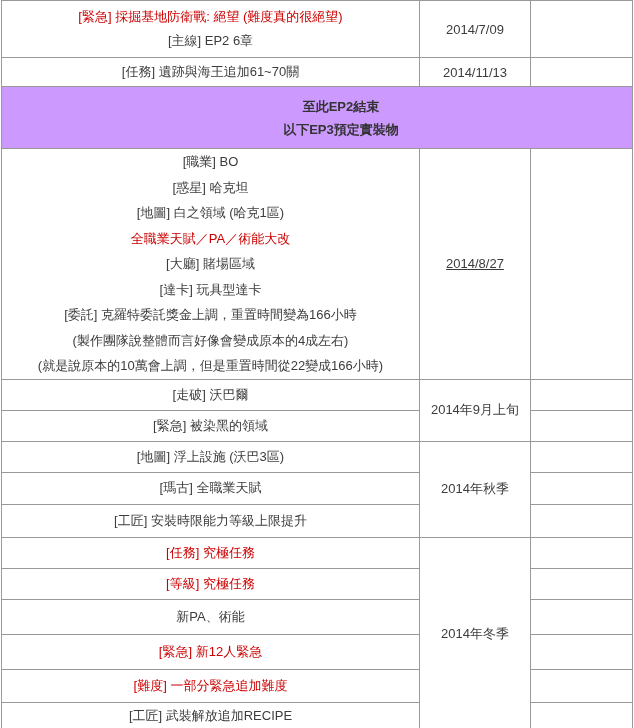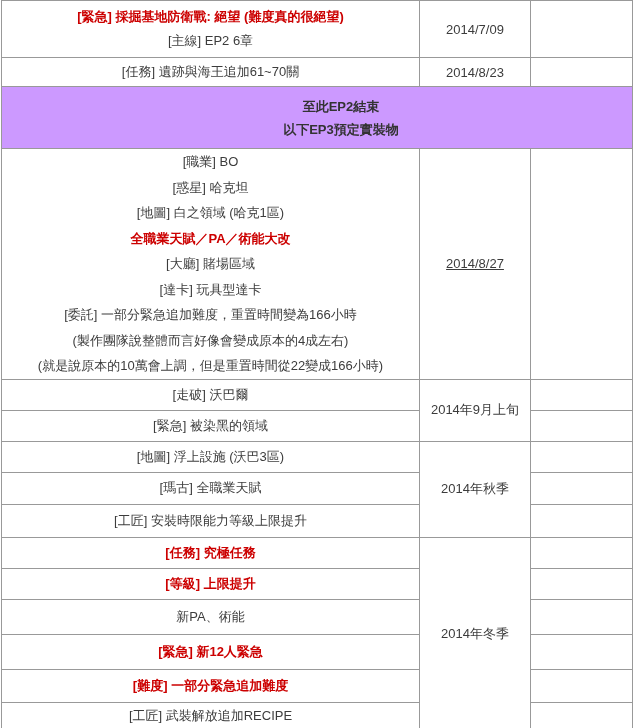--- a/index.html
+++ b/index.html
@@ -22,21 +22,21 @@
     font-size: 13px;
     color: #3c3c3c;
     text-align: center;
     vertical-align: middle;
     padding: 0;
     overflow: hidden;
     white-space: nowrap;
   }
   td.entry .line { line-height: 24px; }
   td.entry-multi .line { line-height: 25.5px; }
-  .red { color: #cc0000; font-weight: bold; }
+  .red { color: #cc0000; font-weight: normal; }
   td.date { color: #4d4d4d; }
   td.date-aug { padding-top: 8px; text-decoration: underline; }
   td.date-autumn { padding-top: 26px; }
   td.date-winter { padding-top: 55px; }
   tr.banner td {
     background: #cc99ff;
     color: #333333;
     font-weight: bold;
   }
   tr.banner .line { line-height: 23px; margin-left: 48px; }
@@ -58,40 +58,40 @@
       <div class="line">[主線] EP2 6章</div>
     </td>
     <td class="date">2014/7/09</td>
     <td></td>
   </tr>
 
   <tr style="height:29px">
     <td class="entry">
       <div class="line">[任務] 遺跡與海王追加61~70關</div>
     </td>
-    <td class="date">2014/8/23</td>
+    <td class="date">2014/11/13</td>
     <td></td>
   </tr>
 
   <tr class="banner" style="height:62px">
     <td colspan="3">
       <div class="line">至此EP2結束</div>
       <div class="line">以下EP3預定實裝物</div>
     </td>
   </tr>
 
   <tr style="height:229px">
     <td class="entry-multi">
       <div class="line">[職業] BO</div>
       <div class="line">[惑星] 哈克坦</div>
       <div class="line">[地圖] 白之領域 (哈克1區)</div>
       <div class="line red">全職業天賦／PA／術能大改</div>
       <div class="line">[大廳] 賭場區域</div>
       <div class="line">[達卡] 玩具型達卡</div>
-      <div class="line">[委託] 一部分緊急追加難度，重置時間變為166小時</div>
+      <div class="line">[委託] 克羅特委託獎金上調，重置時間變為166小時</div>
       <div class="line">(製作團隊說整體而言好像會變成原本的4成左右)</div>
       <div class="line">(就是說原本的10萬會上調，但是重置時間從22變成166小時)</div>
     </td>
     <td class="date date-aug">2014/8/27</td>
     <td></td>
   </tr>
 
   <tr style="height:31px">
     <td class="entry">
       <div class="line">[走破] 沃巴爾</div>
@@ -128,21 +128,21 @@
 
   <tr style="height:31px">
     <td class="entry">
       <div class="line red">[任務] 究極任務</div>
     </td>
     <td class="date date-winter" rowspan="6">2014年冬季</td>
     <td></td>
   </tr>
   <tr style="height:31px">
     <td class="entry">
-      <div class="line red">[等級] 上限提升</div>
+      <div class="line red">[等級] 究極任務</div>
     </td>
     <td></td>
   </tr>
   <tr style="height:35px">
     <td class="entry">
       <div class="line">新PA、術能</div>
     </td>
     <td></td>
   </tr>
   <tr style="height:35px">

